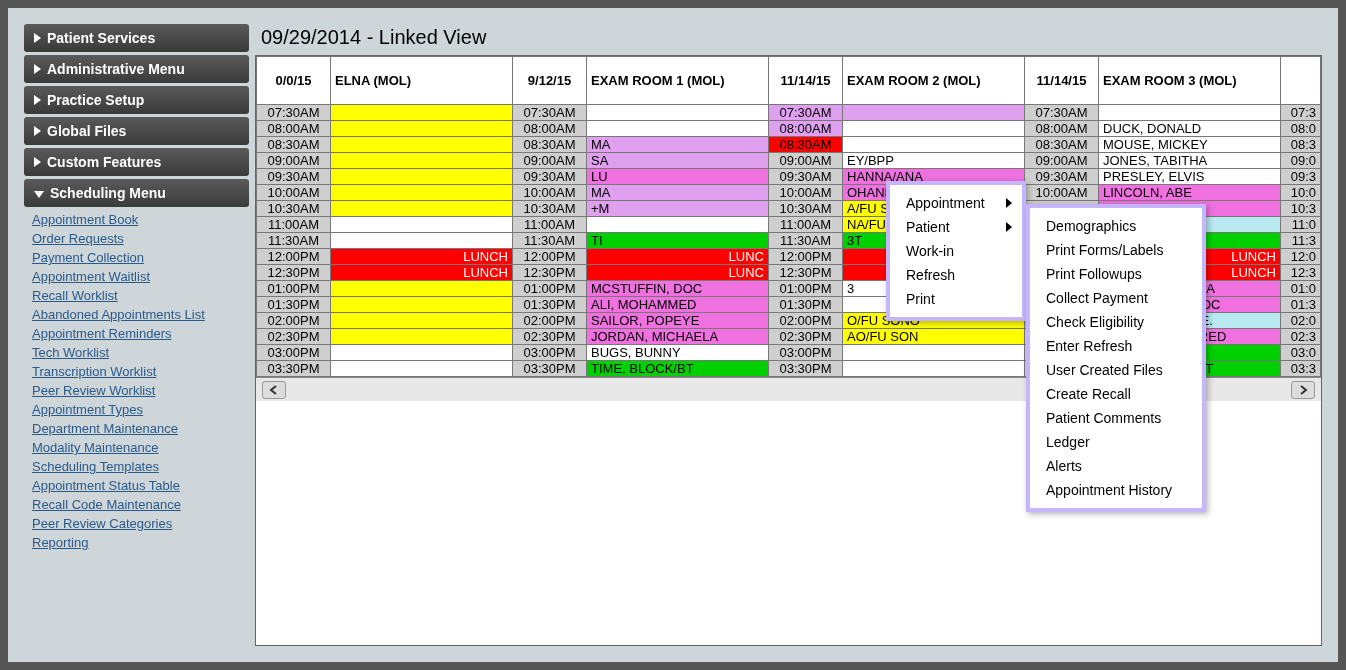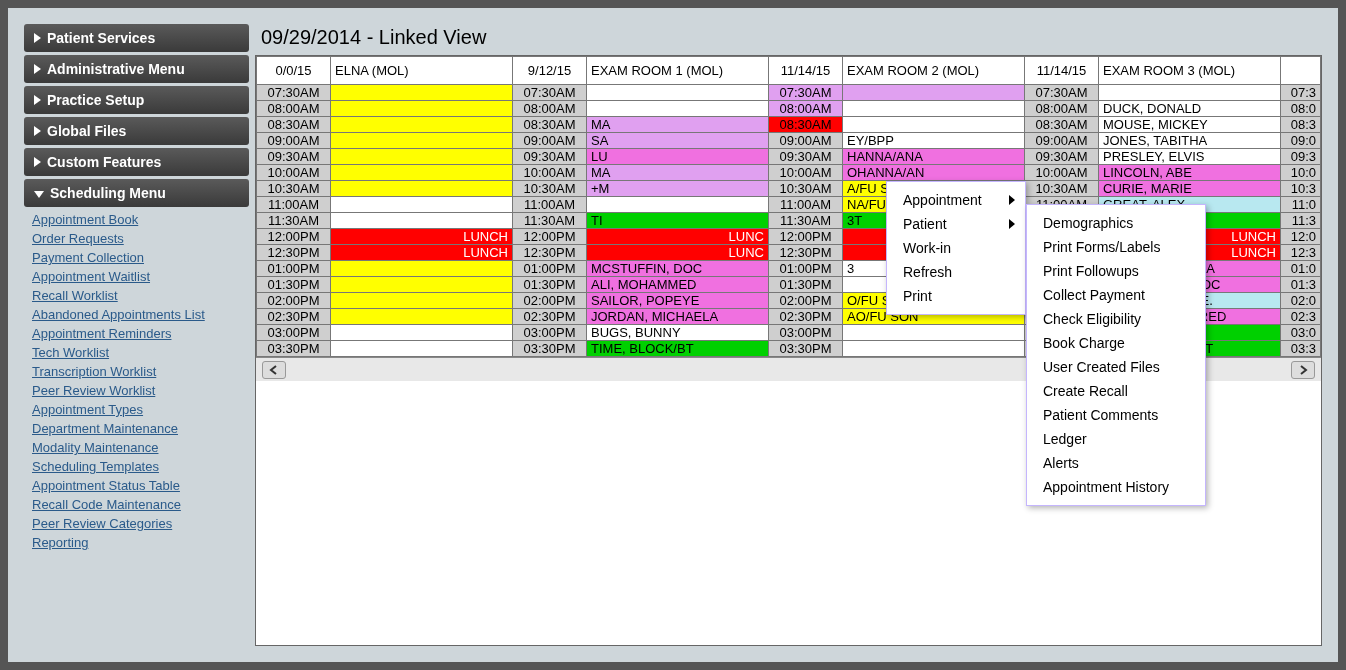--- a/index.html
+++ b/index.html
@@ -9,39 +9,39 @@
 .sidebar { width: 225px; flex-shrink: 0; }
 .nav-section { background: linear-gradient(#5a5a5a,#3a3a3a); color: #fff; font-weight: bold; padding: 6px 10px; border-radius: 3px; margin-bottom: 3px; font-size: 14px; cursor: pointer; }
 .nav-section .arrow { display: inline-block; width: 0; height: 0; border-top: 5px solid transparent; border-bottom: 5px solid transparent; border-left: 7px solid #fff; margin-right: 6px; }
 .nav-section.open .arrow { border-left: 5px solid transparent; border-right: 5px solid transparent; border-top: 7px solid #fff; border-bottom: 0; }
 .subitems { padding-left: 8px; }
 .subitems a { display: block; color: #2a5a8a; text-decoration: underline; padding: 2px 0; font-size: 13px; cursor: pointer; }
 .content { flex: 1; overflow: hidden; display: flex; flex-direction: column; }
 .page-title { font-size: 20px; font-weight: normal; color: #000000; padding: 2px 6px 6px; }
 .sched-wrap { flex: 1; background: #fff; border: 1px solid #666; position: relative; overflow: hidden; }
 .sched-table { border-collapse: collapse; width: 100%; table-layout: fixed; }
-.sched-table th { background: #fff; border: 1px solid #777; font-weight: normal; padding: 6px 4px; font-size: 13px; height: 22px; }
+.sched-table th { background: #fff; border: 1px solid #777; font-weight: bold; padding: 16px 4px; font-size: 13px; height: 22px; }
 .sched-table th.date-h { width: 74px; text-align: center; }
 .sched-table th.room-h { text-align: left; padding-right: 30px; }
 .row { height: 16px; }
 .row td { border: 1px solid #777; padding: 0 4px; font-size: 13px; white-space: nowrap; overflow: hidden; }
 .time-cell { background: #cfcfcf; text-align: center; width: 74px; color: #000; }
 .appt-cell { text-align: left; }
 .c-yellow { background: #ffff00; }
 .c-red { background: #ff0000; color: #000; }
 .c-redlunch { background: #ff0000; color: #ffffff; text-align: right; }
 .c-pink { background: #f070e0; }
 .c-violet { background: #e0a0f0; }
 .c-white { background: #fff; }
 .c-green { background: #00d000; }
 .c-lightblue { background: #b8e8f0; }
 .extra-time { width: 40px; text-align: right; }
 .scrollbar { height: 24px; background: #e8e8e8; border-top: 1px solid #888; display: flex; align-items: center; justify-content: space-between; padding: 0 6px; }
 .scrollbar .sbtn { width: 24px; height: 18px; background: #ddd; border: 1px solid #999; border-radius: 3px; display: flex; align-items: center; justify-content: center; cursor: pointer; }
-.ctx-menu { position: absolute; background: #fff; border: 1px solid #c4b5fd; box-shadow: 2px 2px 6px rgba(0,0,0,0.3); z-index: 100; padding: 6px 0; }
+.ctx-menu { position: absolute; background: #fff; border: 4px solid #c4b5fd; box-shadow: 2px 2px 6px rgba(0,0,0,0.3); z-index: 100; padding: 6px 0; }
 .ctx-menu .item { padding: 4px 28px 4px 16px; font-size: 14px; cursor: pointer; white-space: nowrap; position: relative; }
 .ctx-menu .item.has-sub::after { content: ""; position: absolute; right: 10px; top: 50%; transform: translateY(-50%); width: 0; height: 0; border-top: 5px solid transparent; border-bottom: 5px solid transparent; border-left: 6px solid #000; }
 .ctx1 { left: 630px; top: 125px; width: 140px; }
 .ctx2 { left: 770px; top: 148px; width: 180px; }
 </style>
 </head>
 <body>
 
 <div class="frame">
   <div class="main-wrap">
@@ -301,21 +301,21 @@
             <div class="item">Work-in</div>
             <div class="item">Refresh</div>
             <div class="item">Print</div>
           </div>
         <div class="ctx-menu ctx2" id="ctx2">
             <div class="item">Demographics</div>
             <div class="item">Print Forms/Labels</div>
             <div class="item">Print Followups</div>
             <div class="item">Collect Payment</div>
             <div class="item">Check Eligibility</div>
-            <div class="item">Book Charge</div>
+            <div class="item">Enter Refresh</div>
             <div class="item">User Created Files</div>
             <div class="item">Create Recall</div>
             <div class="item">Patient Comments</div>
             <div class="item">Ledger</div>
             <div class="item">Alerts</div>
             <div class="item">Appointment History</div>
           </div>
       </div>
     </div>
   </div>

